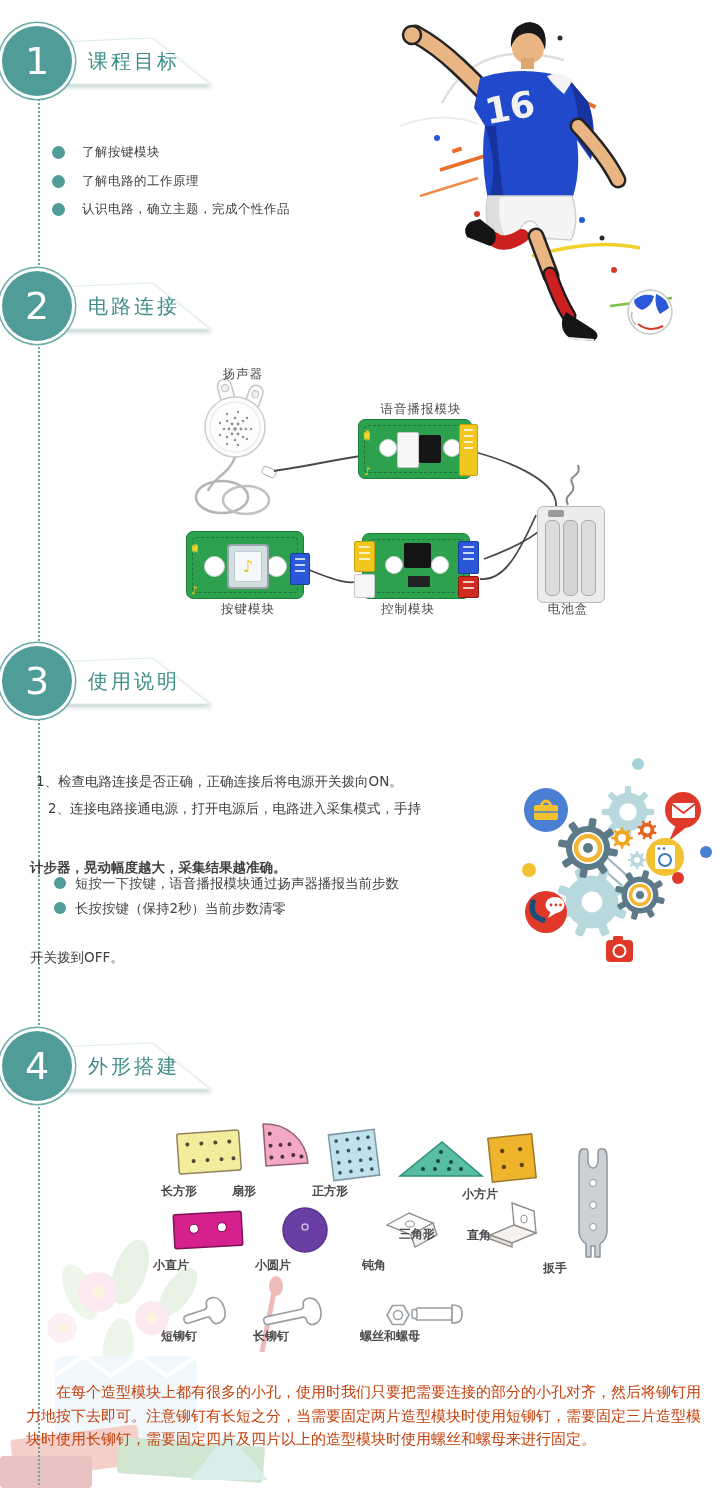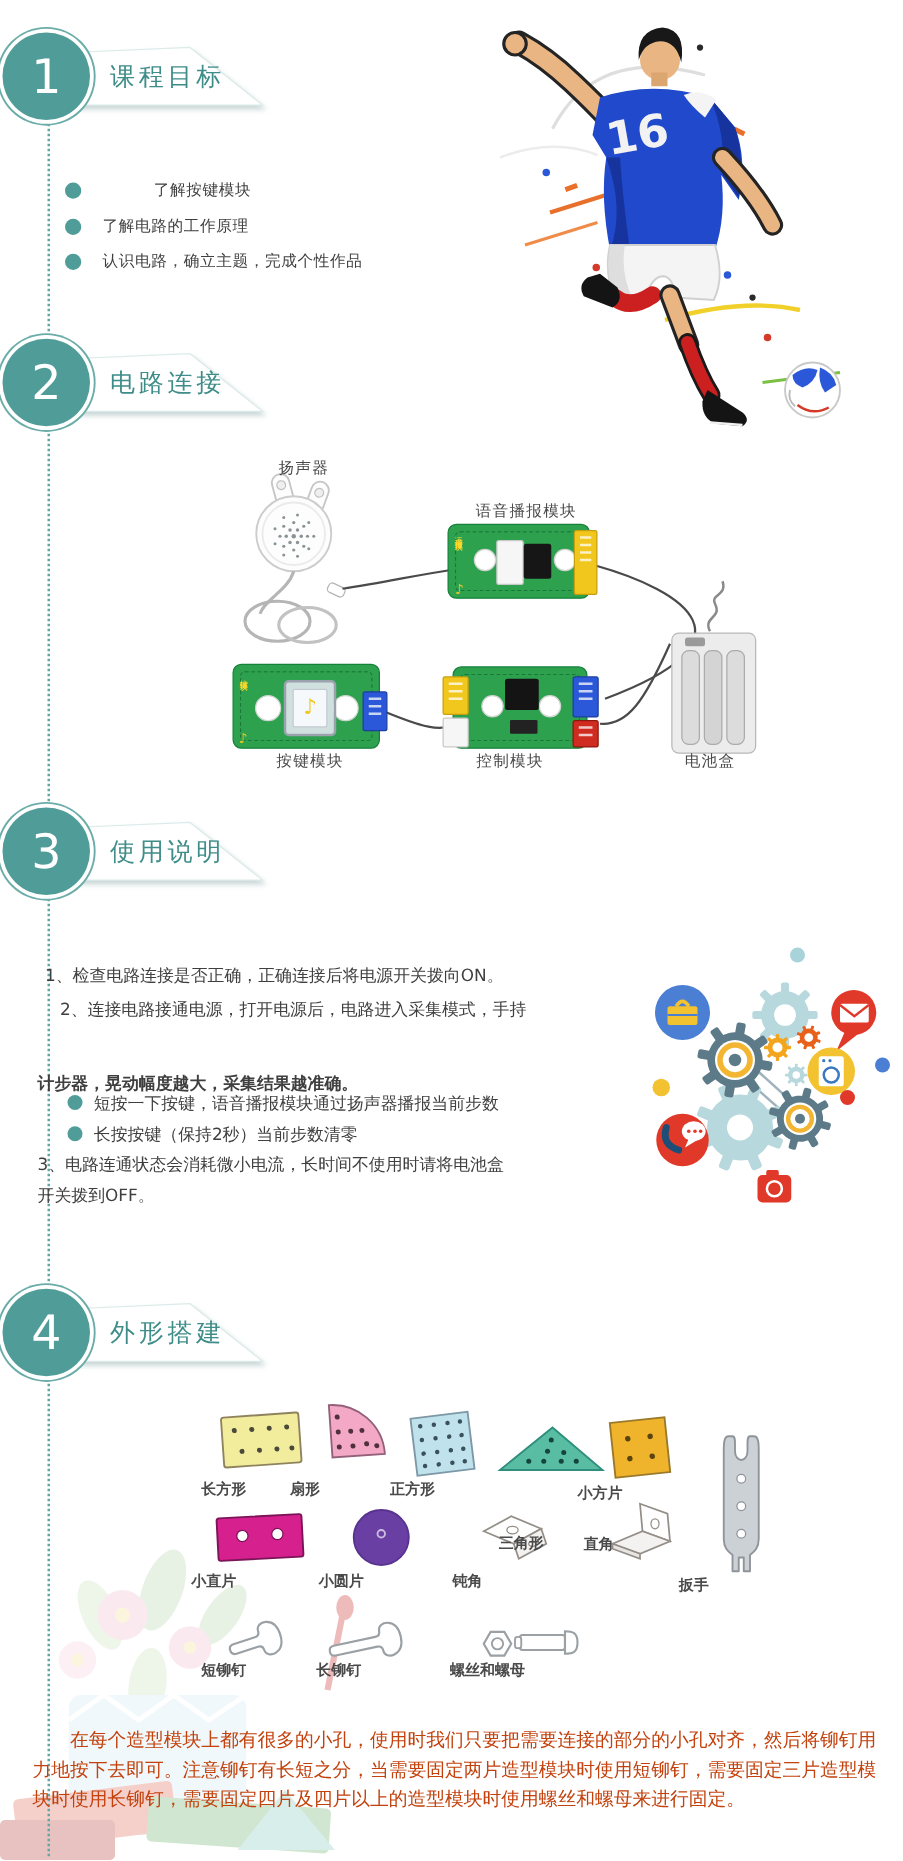--- a/index.html
+++ b/index.html
@@ -99,21 +99,21 @@
   <div class="sec-title" style="top:658px;">使用说明</div>
 
   <svg class="banner-svg" style="top:1041px;" width="160" height="52" viewBox="0 0 160 52">
     <polygon points="2,6 96,2 154,48 2,48" fill="#ffffff" stroke="#dcebea" stroke-width="1"></polygon>
   </svg>
   <div class="sec-badge" style="top:1031px;">
     <span class="sec-num">4</span>
   </div>
   <div class="sec-title" style="top:1043px;text-align:center;">外形搭建</div>
 
-  <div class="obj-row" style="top:141px;gap:41px;">
+  <div class="obj-row" style="top:141px;">
     <span class="obj-dot"></span>
     <span class="obj-text">了解按键模块</span>
   </div>
   <div class="obj-row" style="top:170px;">
     <span class="obj-dot"></span>
     <span class="obj-text">了解电路的工作原理</span>
   </div>
   <div class="obj-row" style="top:198px;justify-content:center;">
     <span class="obj-dot"></span>
     <span class="obj-text">认识电路，确立主题，完成个性作品</span>
@@ -302,21 +302,20 @@
 
   <div class="use-line" style="top:768px;left:36px;">1、检查电路连接是否正确，正确连接后将电源开关拨向ON。</div>
   <div class="use-line" style="top:795px;left:48px;">2、连接电路接通电源，打开电源后，电路进入采集模式，手持</div>
   <div class="use-line" style="top:854px;left:30px;font-weight:bold;">计步器，晃动幅度越大，采集结果越准确。</div>
   <div class="use-line" style="top:870px;left:30px;">
     <span class="use-bullet"></span><span>短按一下按键，语音播报模块通过扬声器播报当前步数</span>
   </div>
   <div class="use-line" style="top:895px;left:30px;">
     <span class="use-bullet"></span><span>长按按键（保持2秒）当前步数清零</span>
   </div>
-  <div class="use-line" style="top:919px;left:30px;">3、电路连通状态会消耗微小电流，长时间不使用时请将电池盒</div>
   <div class="use-line" style="top:944px;left:30px;">开关拨到OFF。</div>
 
   <svg class="abs" style="left:518px;top:750px;z-index:1;" width="200" height="230" viewBox="0 0 200 230">
     <defs>
       <g id="g8">
         <rect x="-5.5" y="-45" width="11" height="17" rx="3"></rect>
         <rect x="-5.5" y="28" width="11" height="17" rx="3"></rect>
         <rect x="-45" y="-5.5" width="17" height="11" rx="3"></rect>
         <rect x="28" y="-5.5" width="17" height="11" rx="3"></rect>
         <g transform="rotate(45)">

